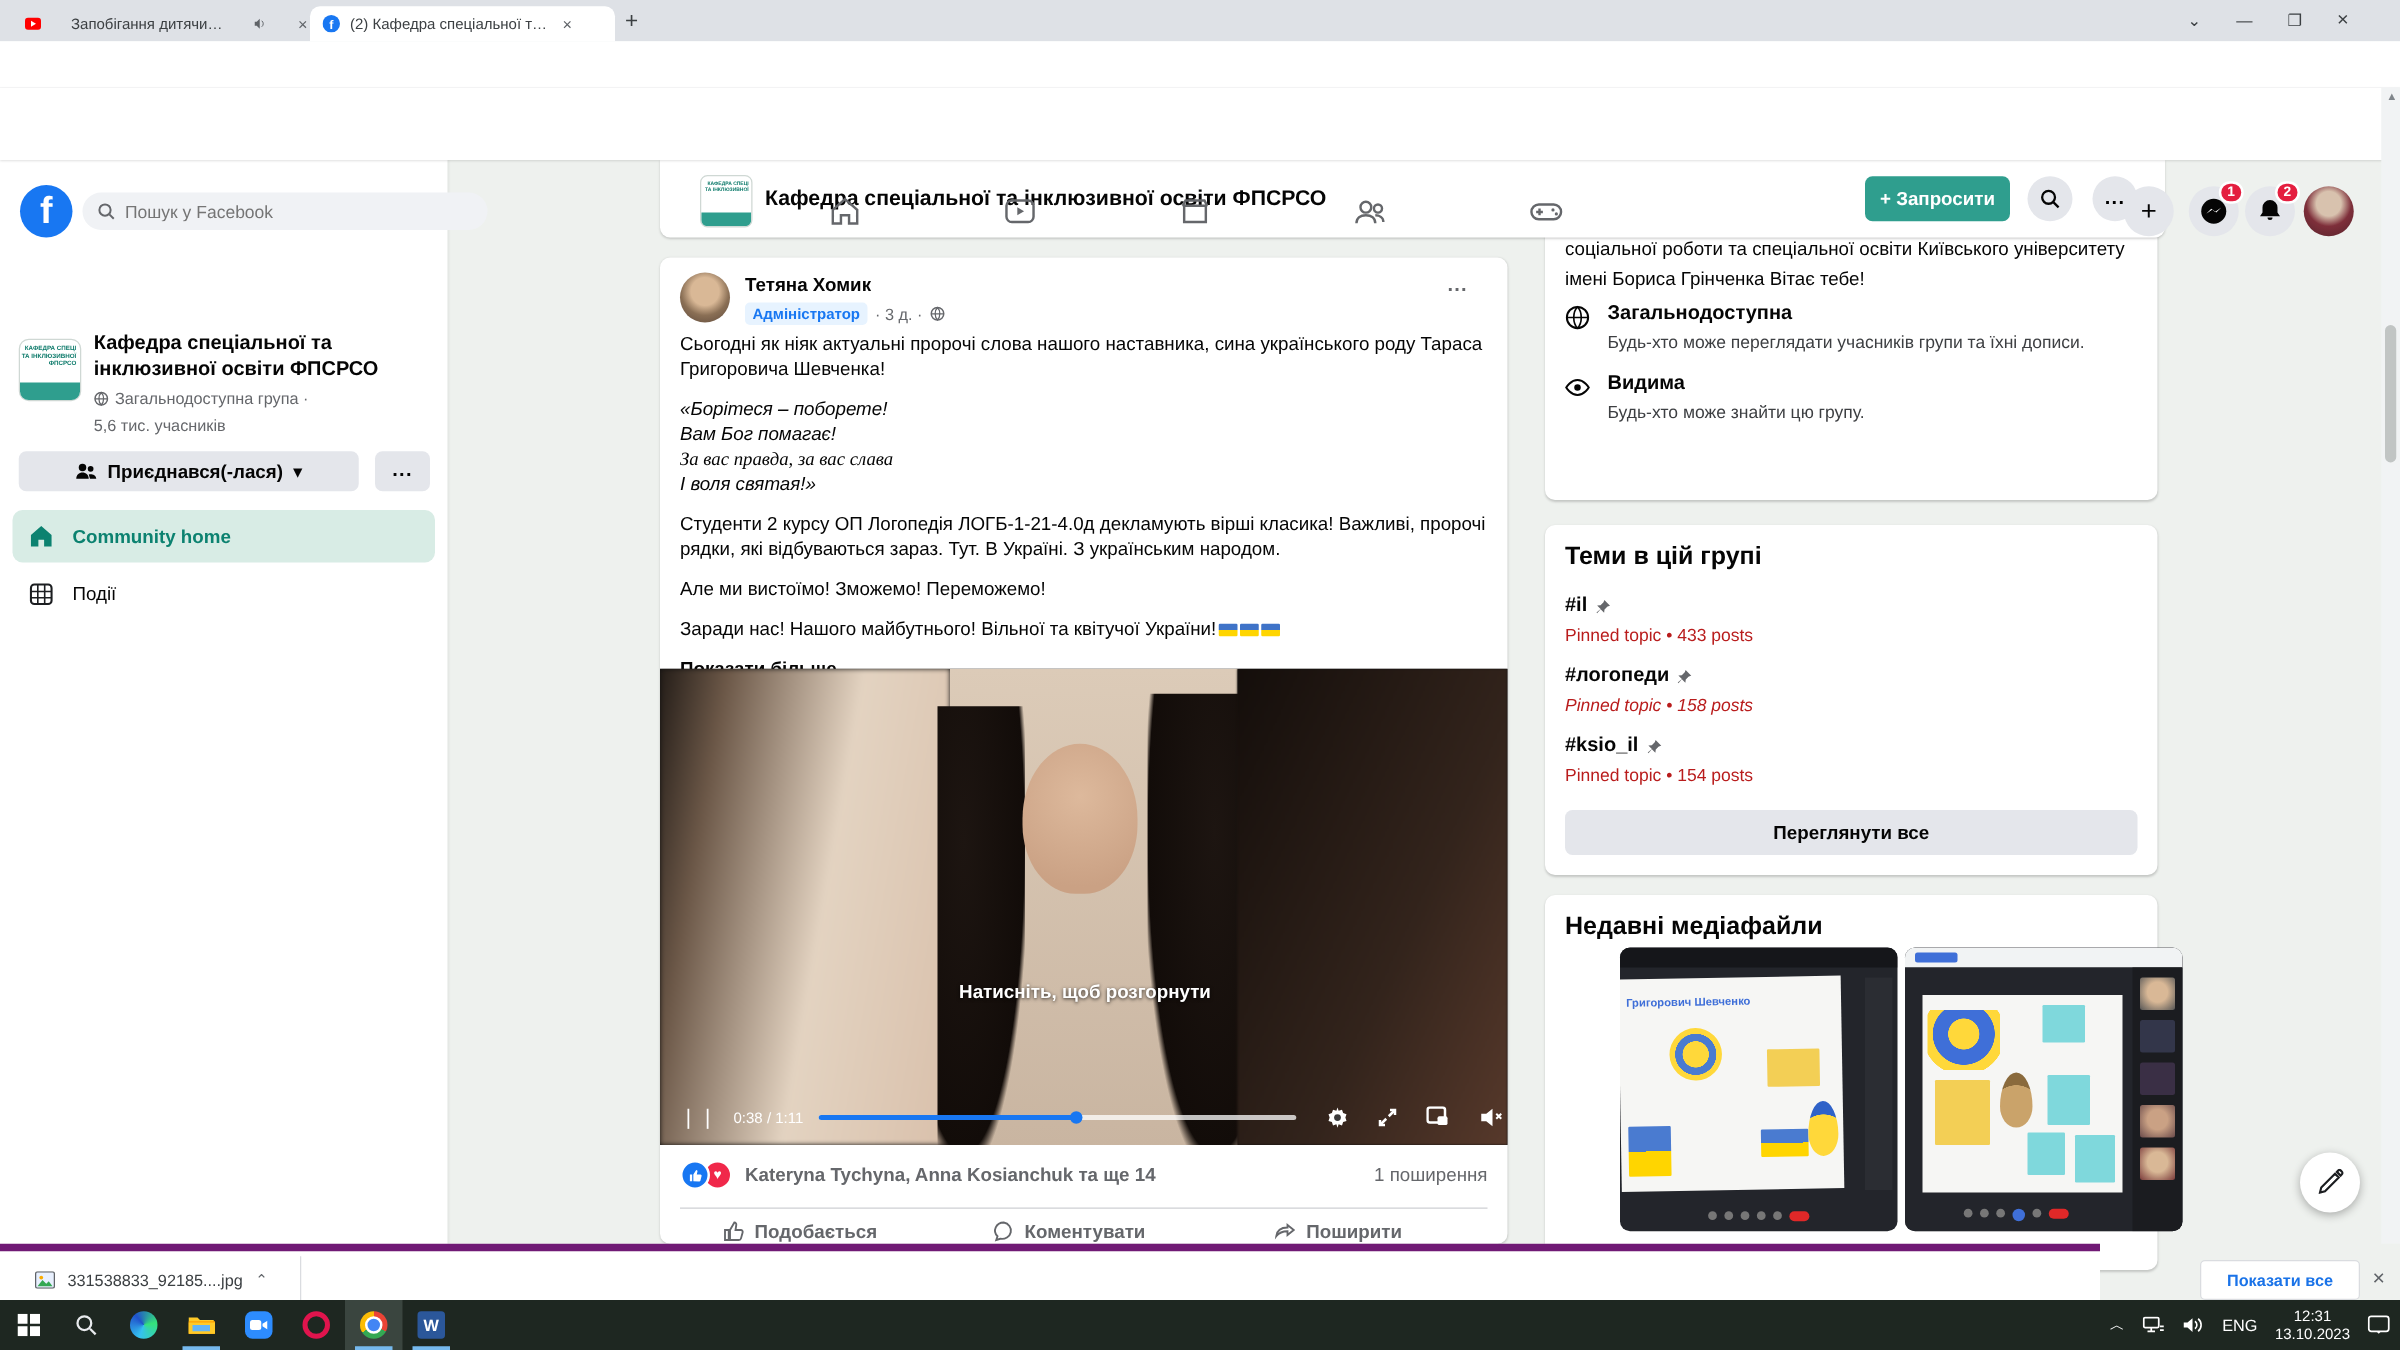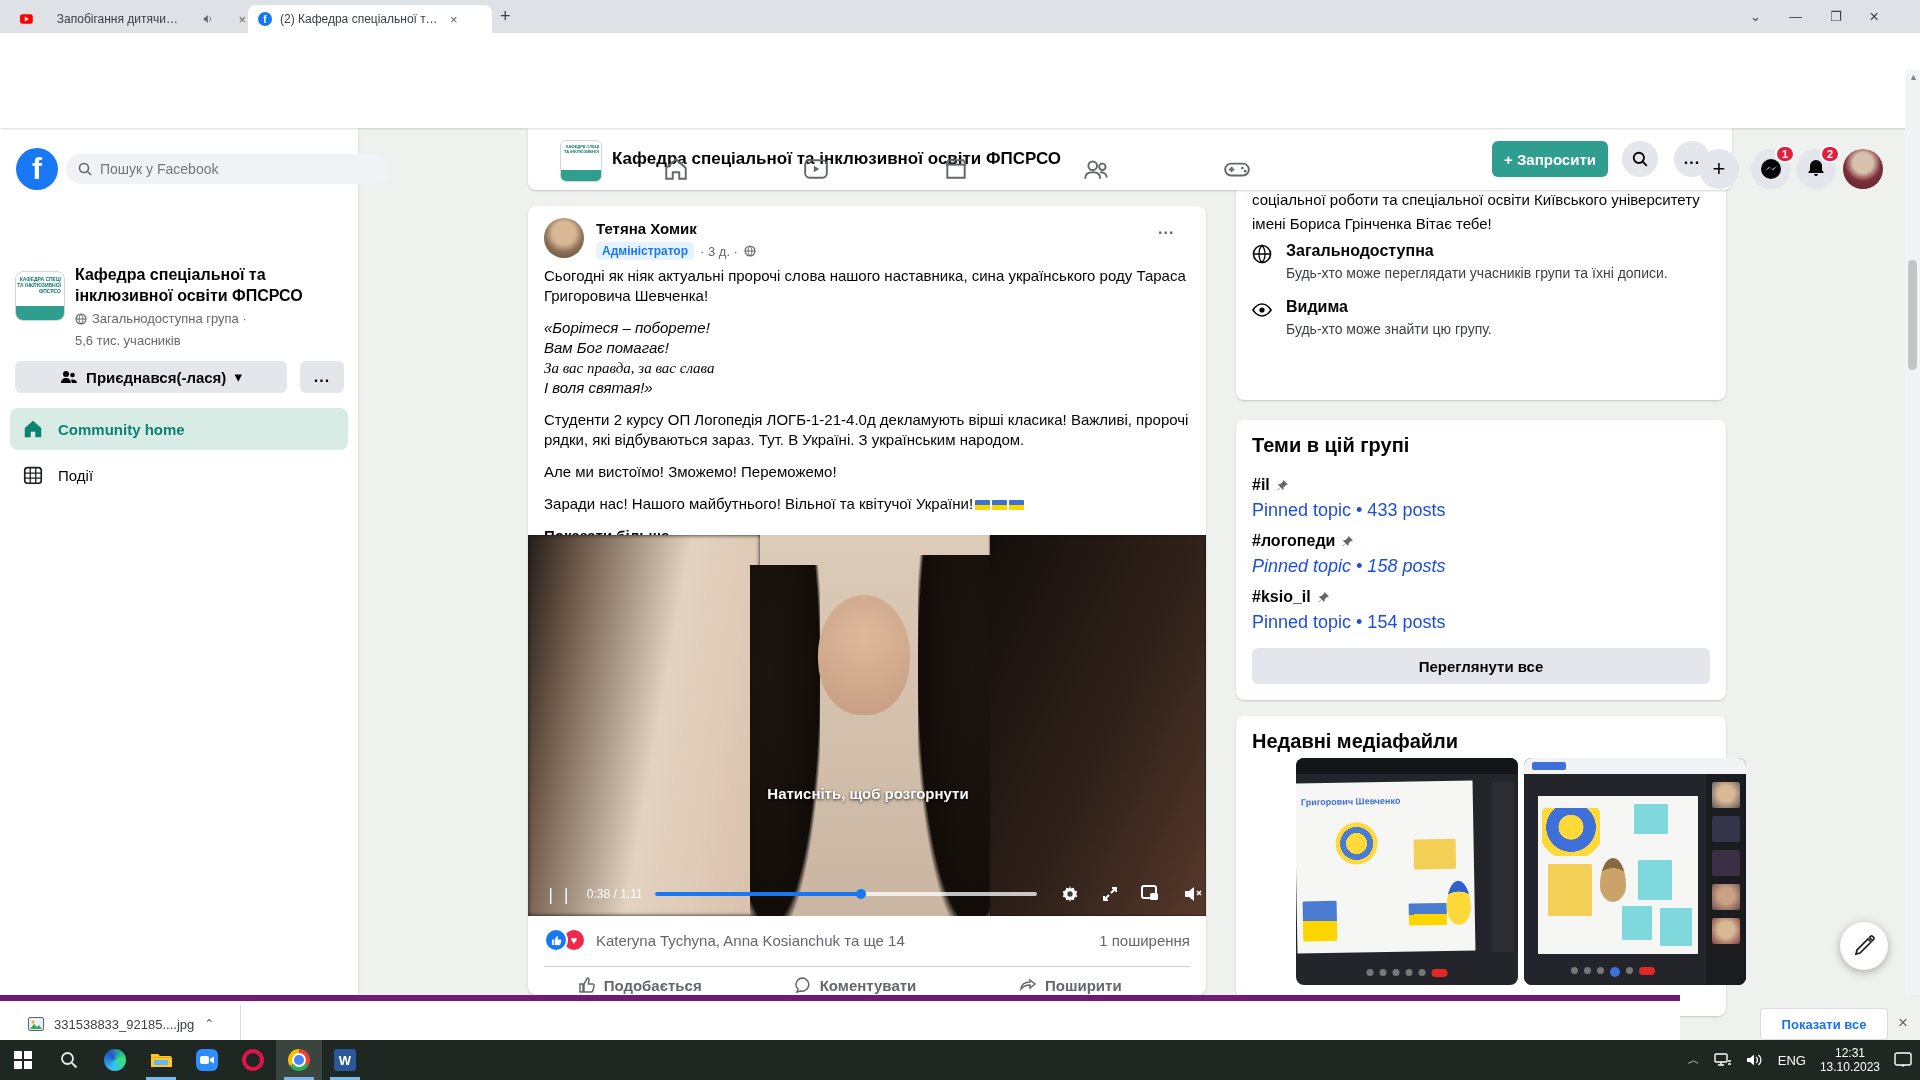--- a/index.html
+++ b/index.html
@@ -98,21 +98,21 @@
   .rc1{left:1236px;top:140px;width:490px;height:260px;}
   .rc1 .about{position:absolute;left:16px;top:48px;width:458px;font-size:15px;color:#050505;line-height:24px;}
   .feat{position:absolute;left:16px;width:458px;display:flex;gap:14px;}
   .feat .ft{font-size:16px;font-weight:bold;color:#050505;}
   .feat .fd{font-size:14px;color:#3d3f42;margin-top:4px;line-height:18px;}
   .graybtn{position:absolute;left:16px;width:458px;height:36px;border-radius:6px;background:#e4e6eb;
     display:flex;align-items:center;justify-content:center;font-size:15px;font-weight:bold;color:#050505;}
   .rc2{left:1236px;top:420px;width:490px;height:280px;}
   .rc-h{position:absolute;left:16px;top:14px;font-size:20px;font-weight:bold;color:#050505;}
   .topic-tag{position:absolute;left:16px;font-size:16px;font-weight:bold;color:#050505;display:flex;align-items:center;gap:6px;}
-  .topic-meta{position:absolute;left:16px;font-size:18px;color:#1d4ed8;}
+  .topic-meta{position:absolute;left:16px;font-size:14px;color:#b91c1c;}
   .rc3{left:1236px;top:716px;width:490px;height:300px;}
   .thumb{position:absolute;top:42px;width:222px;height:227px;border-radius:8px;background:#23252b;overflow:hidden;margin-left:44px;}
   .board{position:absolute;background:#f6f6f4;}
   .sticky{position:absolute;border-radius:1px;}
   .dotrow{position:absolute;bottom:8px;left:50%;transform:translateX(-50%);display:flex;gap:6px;}
   .dot{width:7px;height:7px;border-radius:50%;background:#777;}
   .reddot{width:16px;height:8px;border-radius:4px;background:#e02828;}
   
   .compose{left:1840px;top:922px;width:48px;height:48px;border-radius:50%;background:#fff;
     box-shadow:0 2px 8px rgba(0,0,0,.3);display:flex;align-items:center;justify-content:center;z-index:7;}
@@ -376,21 +376,21 @@
       </div>
     </div>
 
     <div class="abs likesrow">
       <span class="reactball" style="background:#1877f2;z-index:2;">
         <svg width="11" height="11" viewBox="0 0 12 12">
             <path d="M1 5h2v6H1zM4 11V5l2.5-4c.8 0 1.3.7 1.1 1.5L7 5h3.2c.7 0 1.2.7 1 1.4l-1 3.8c-.2.6-.7 1-1.3 1z" fill="#fff"></path>
           </svg>
       </span>
       <span class="reactball" style="background:#f0284a;margin-left:-6px;z-index:1;color:#fff;font-size:11px;">♥</span>
-      <span style="margin-left:10px;">Kateryna Tychyna, Anna Kosianchuk та ще 14</span>
+      <span style="margin-left:10px;font-weight:bold;">Kateryna Tychyna, Anna Kosianchuk та ще 14</span>
       <span style="margin-left:auto;">1 поширення</span>
     </div>
     <div class="abs pdivider"></div>
     <div class="abs actionrow">
       <div class="actbtn">
         <svg width="18" height="18" viewBox="0 0 18 18">
             <path d="M2 8h3v8H2zM6 16V8l3.5-6c1 0 1.8 1 1.5 2L10.4 8h4.3c1 0 1.7 1 1.4 2l-1.3 4.7c-.2.8-.9 1.3-1.7 1.3z" fill="none" stroke="#65676b" stroke-width="1.5"></path>
           </svg>
         <span>Подобається</span>
       </div>

